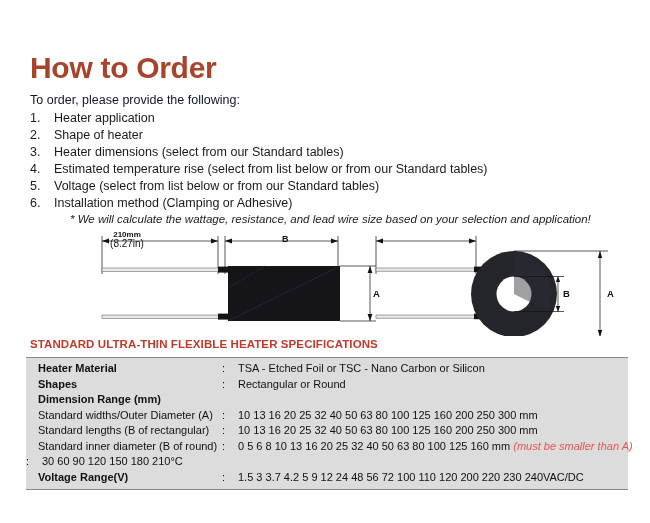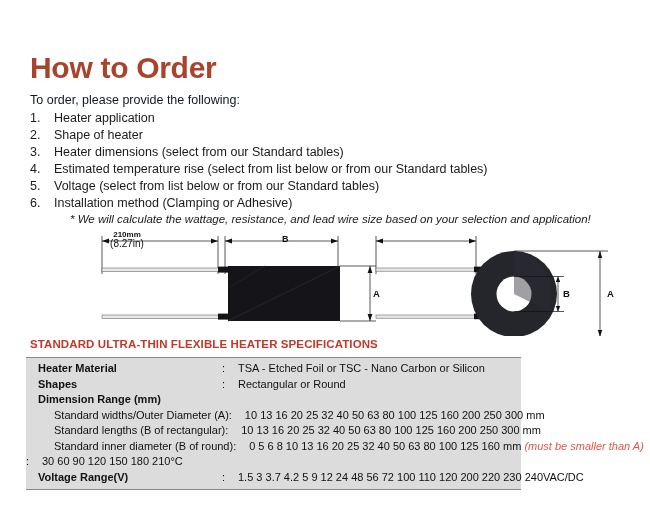--- a/index.html
+++ b/index.html
@@ -103,21 +103,21 @@
     font-size: 11.5px;
     font-weight: bold;
     color: #c1392b;
     letter-spacing: 0.1px;
     white-space: nowrap;
   }
   #spec-table {
     position: absolute;
     left: 26px;
     top: 357px;
-    width: 495px;
+    width: 602px;
     background: #dcdcdc;
     border-top: 1px solid #8a8a8a;
     border-bottom: 1px solid #8a8a8a;
     padding: 3px 0 4px 0;
     box-sizing: border-box;
   }
   .spec-row {
     display: flex;
     align-items: baseline;
     font-size: 11px;
@@ -126,21 +126,21 @@
     color: #111;
   }
   .spec-label {
     flex: 0 0 196px;
     padding-left: 12px;
     box-sizing: border-box;
     font-weight: bold;
   }
   .spec-row.indent .spec-label {
     font-weight: normal;
-    padding-left: 28px;
+    padding-left: 12px;
   }
   .spec-colon {
     flex: 0 0 16px;
   }
   .spec-value {
     flex: 1 1 auto;
   }
   .note-red {
     color: #e2574c;
     font-style: italic;

